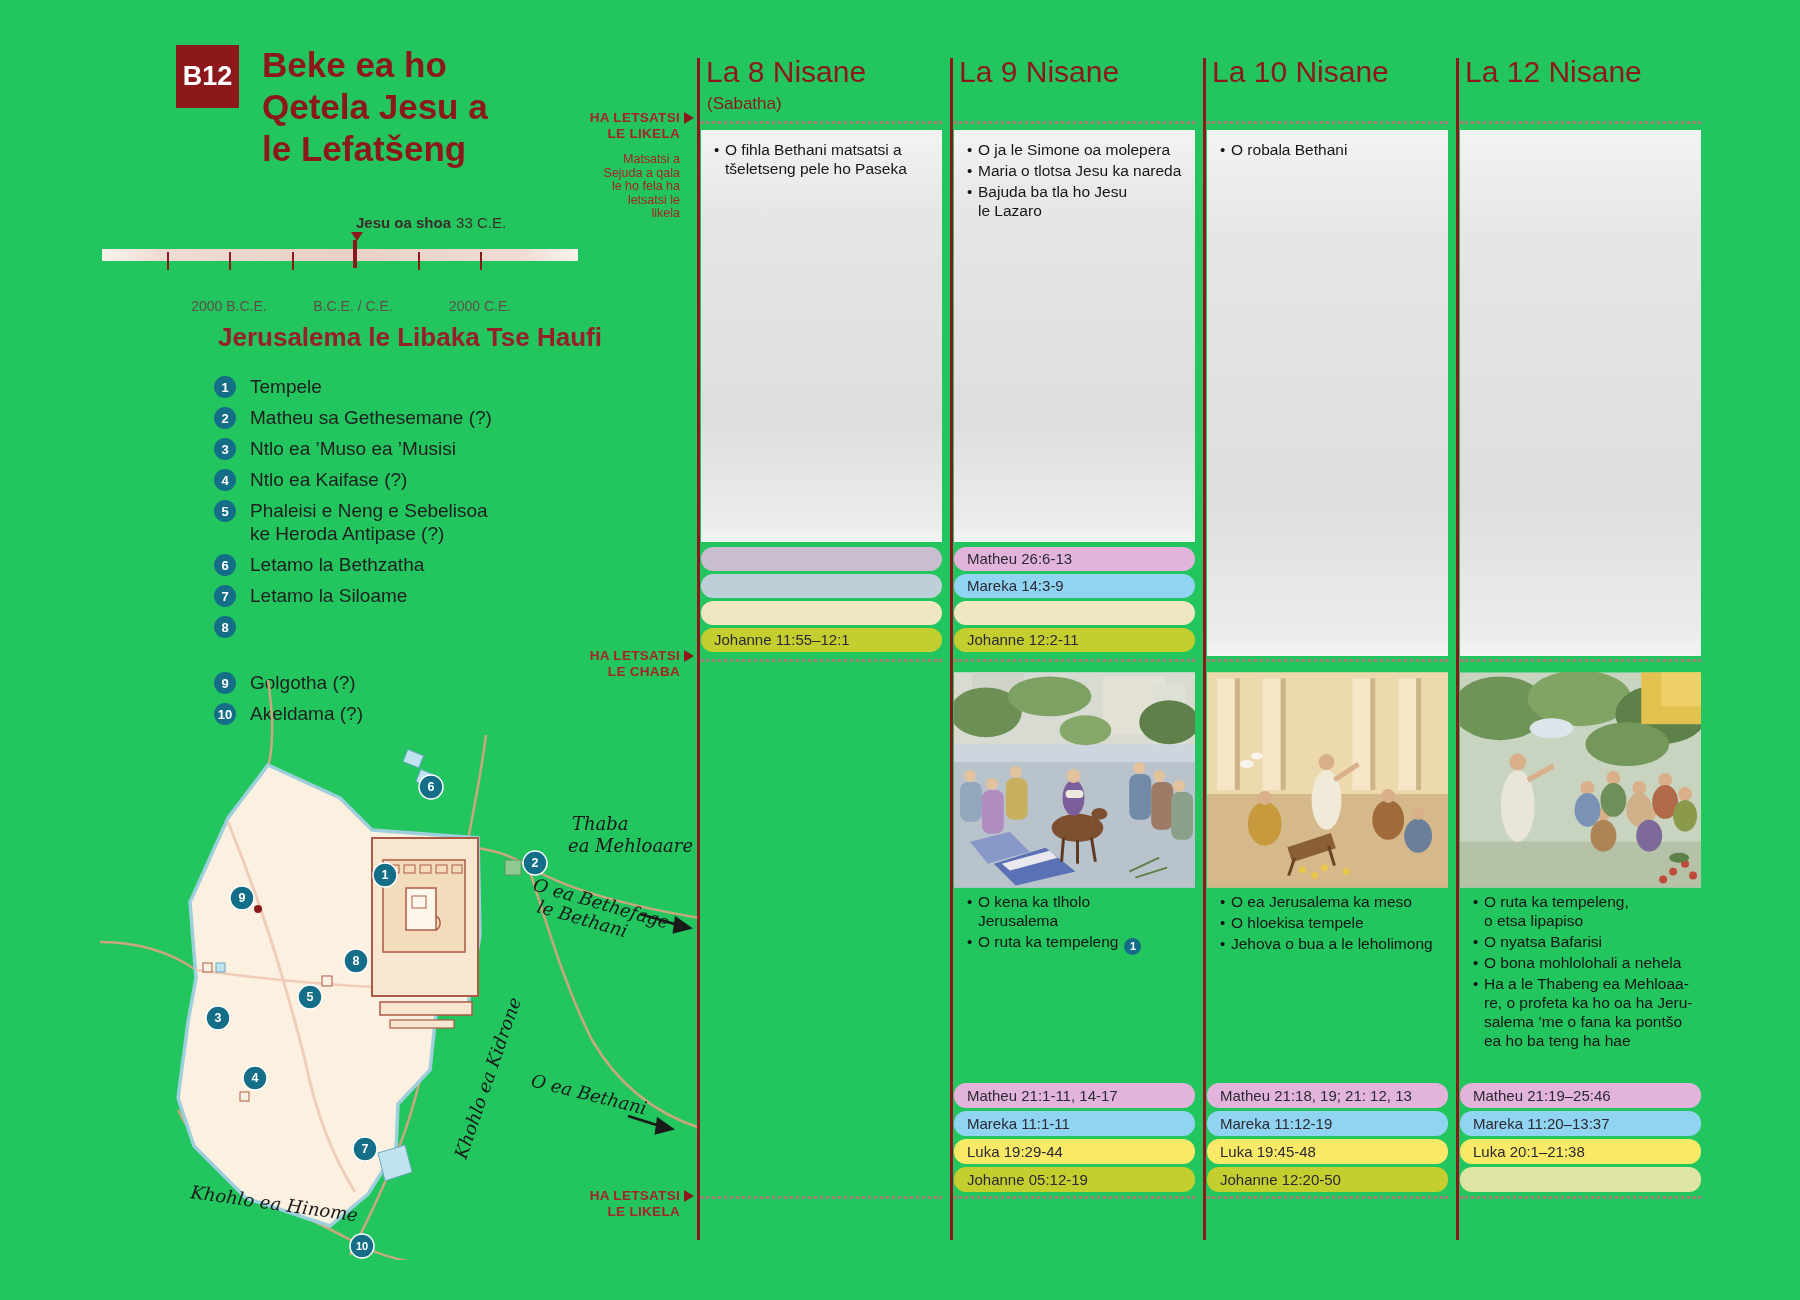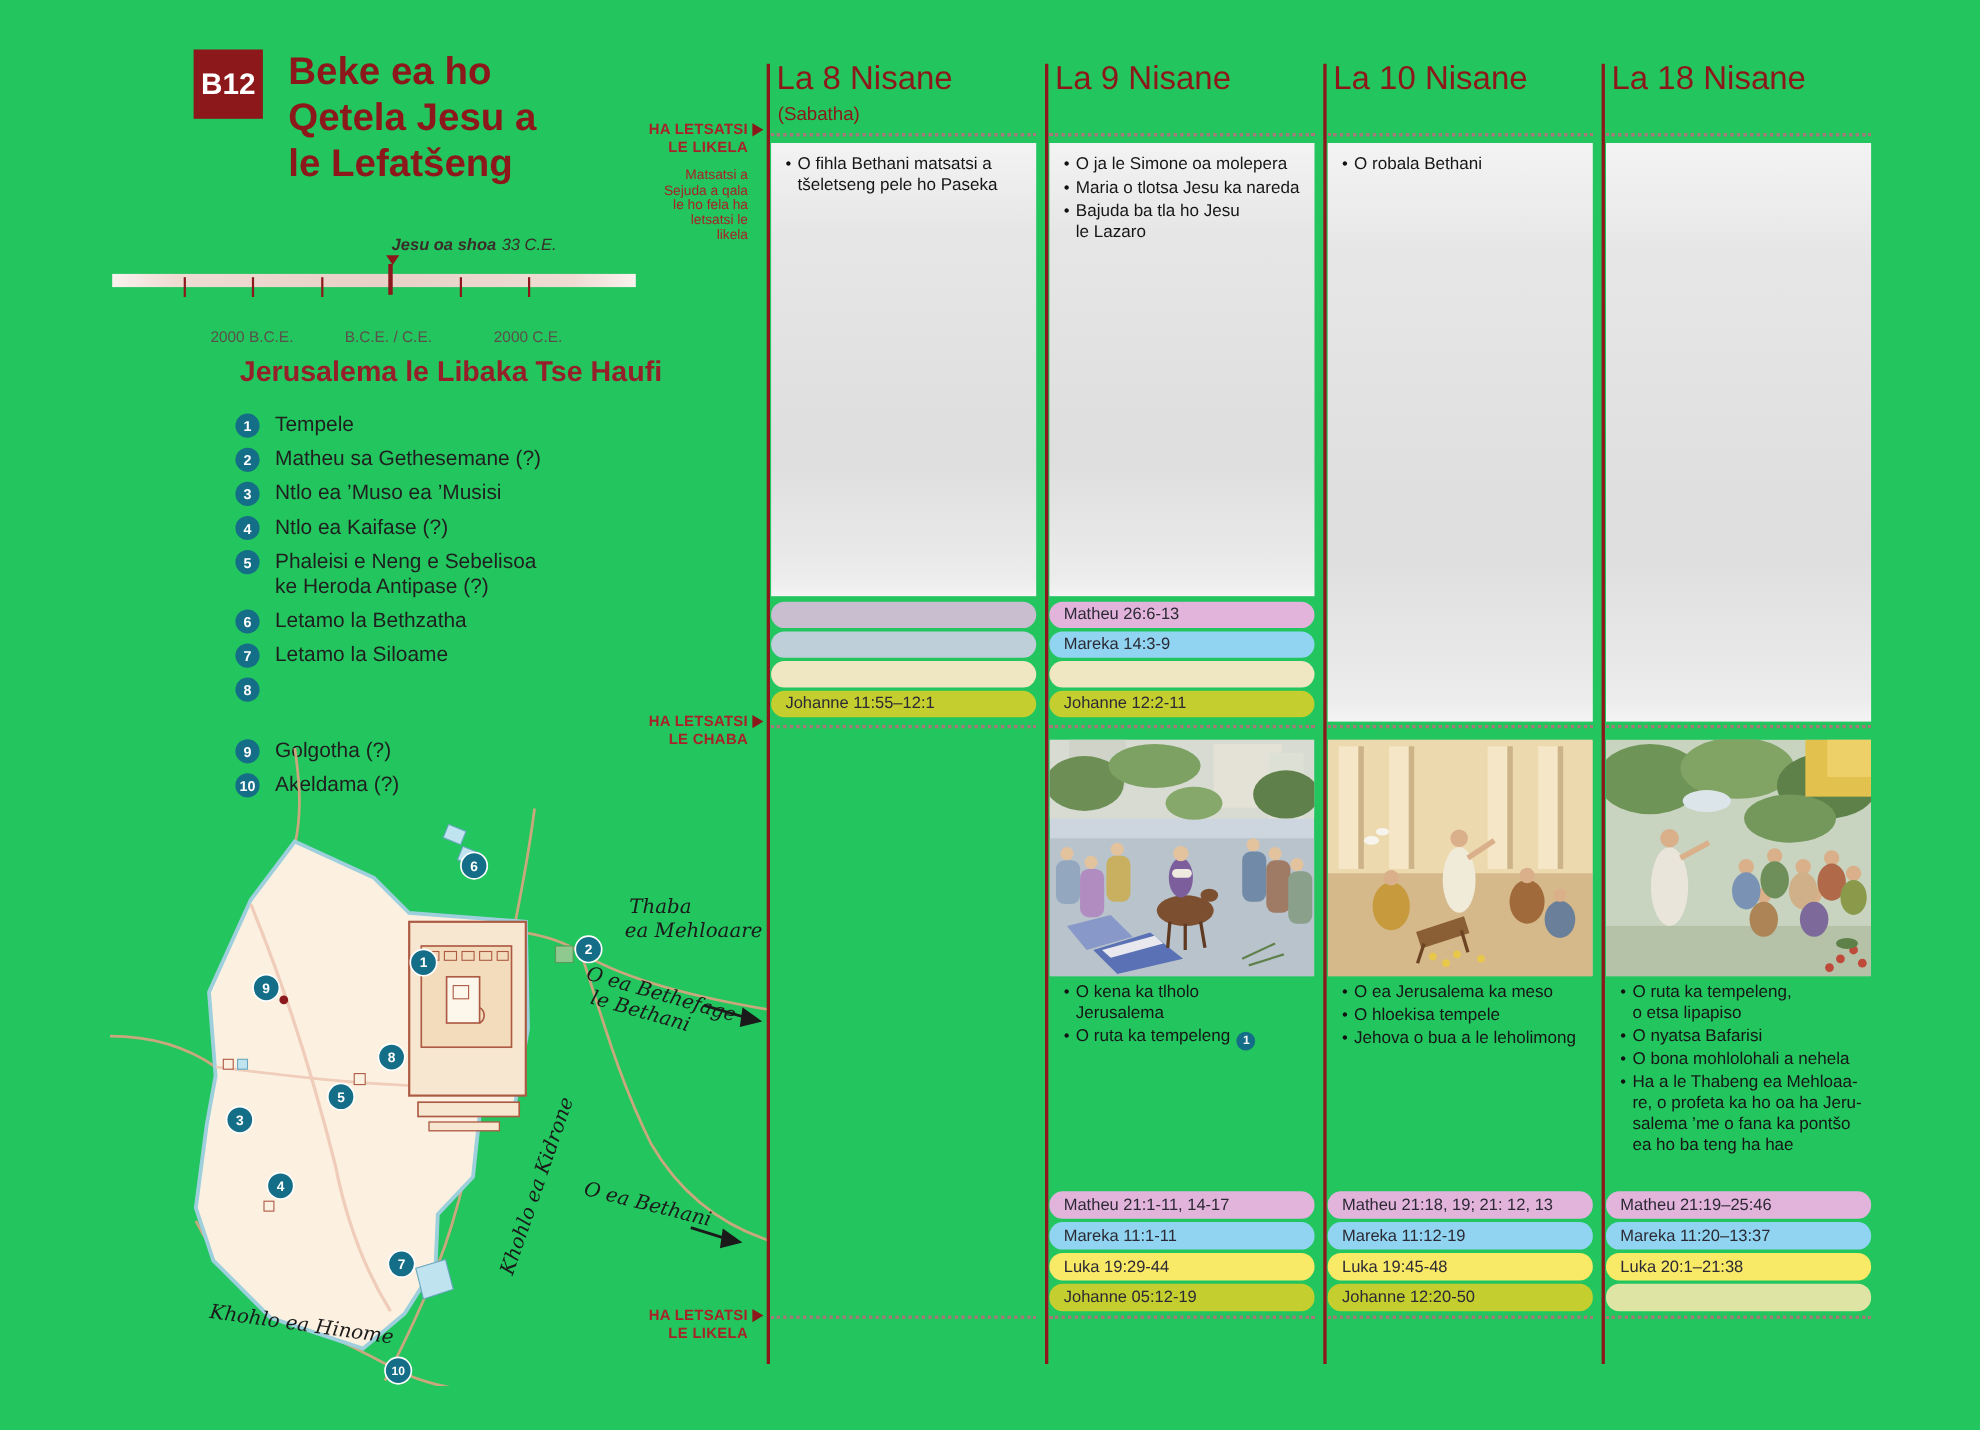--- a/index.html
+++ b/index.html
@@ -9,21 +9,21 @@
   
   .badge{left:176px;top:45px;width:63px;height:63px;background:#8c181b;color:#fff;
          display:flex;align-items:center;justify-content:center;font-size:27px;font-weight:bold;}
   .title{left:262px;top:44px;font-size:35px;line-height:42px;font-weight:bold;color:#8c181b;white-space:pre-line;}
   
   .tl{left:102px;top:206px;width:476px;height:90px;}
   .tl-bar{position:absolute;left:0;top:43px;width:476px;height:12px;
     background:linear-gradient(90deg,#f9f2ee 0%,#eedcd3 12%,#e8d1c6 50%,#eedcd3 88%,#f9f2ee 100%);}
   .tl-tick{position:absolute;top:46px;width:2px;height:18px;background:#8c181b;}
   .tl-tick-main{position:absolute;top:34px;width:4px;height:28px;background:#8c181b;}
-  .tl-event{position:absolute;left:254px;top:8px;font-size:15px;color:#3a2d29;white-space:nowrap;font-style:italic;}
+  .tl-event{position:absolute;left:254px;top:8px;font-size:15px;color:#3a2d29;white-space:nowrap;}
   .tl-event b{margin-right:5px;}
   .tl-down{position:absolute;left:249px;top:26px;width:0;height:0;
     border-left:6px solid transparent;border-right:6px solid transparent;border-top:9px solid #8c181b;}
   .tl-lab{position:absolute;top:64px;transform:translateX(-50%);font-size:14px;color:#5c4f4a;white-space:nowrap;margin-top:28px;}
   
   .leg-head{left:218px;top:322px;font-size:26px;font-weight:bold;color:#96202a;}
   .leg-item{display:flex;align-items:flex-start;}
   .numcirc{width:22px;height:22px;border-radius:50%;background:#156e87;color:#fff;font-size:13px;font-weight:bold;
     display:flex;align-items:center;justify-content:center;flex:0 0 22px;margin-right:14px;}
   .leg-txt{font-size:19px;line-height:23px;color:#1f1f1f;white-space:pre-line;margin-top:-1px;}
@@ -235,21 +235,21 @@
 
   <div class="abs vline" style="left:697px"></div>
   <div class="abs vline" style="left:950px"></div>
   <div class="abs vline" style="left:1203px"></div>
   <div class="abs vline" style="left:1456px"></div>
 
   <div class="abs col-header" style="left:706px">La 8 Nisane</div>
   <div class="abs col-sub" style="left:707px">(Sabatha)</div>
   <div class="abs col-header" style="left:959px">La 9 Nisane</div>
   <div class="abs col-header" style="left:1212px">La 10 Nisane</div>
-  <div class="abs col-header" style="left:1465px">La 18 Nisane</div>
+  <div class="abs col-header" style="left:1465px">La 12 Nisane</div>
 
   <div class="abs dash" style="left:701px;top:121px"></div>
   <div class="abs dash" style="left:954px;top:121px"></div>
   <div class="abs dash" style="left:1207px;top:121px"></div>
   <div class="abs dash" style="left:1460px;top:121px"></div>
   <div class="abs dash" style="left:701px;top:659px"></div>
   <div class="abs dash" style="left:954px;top:659px"></div>
   <div class="abs dash" style="left:1207px;top:659px"></div>
   <div class="abs dash" style="left:1460px;top:659px"></div>
   <div class="abs dash" style="left:701px;top:1196px"></div>

